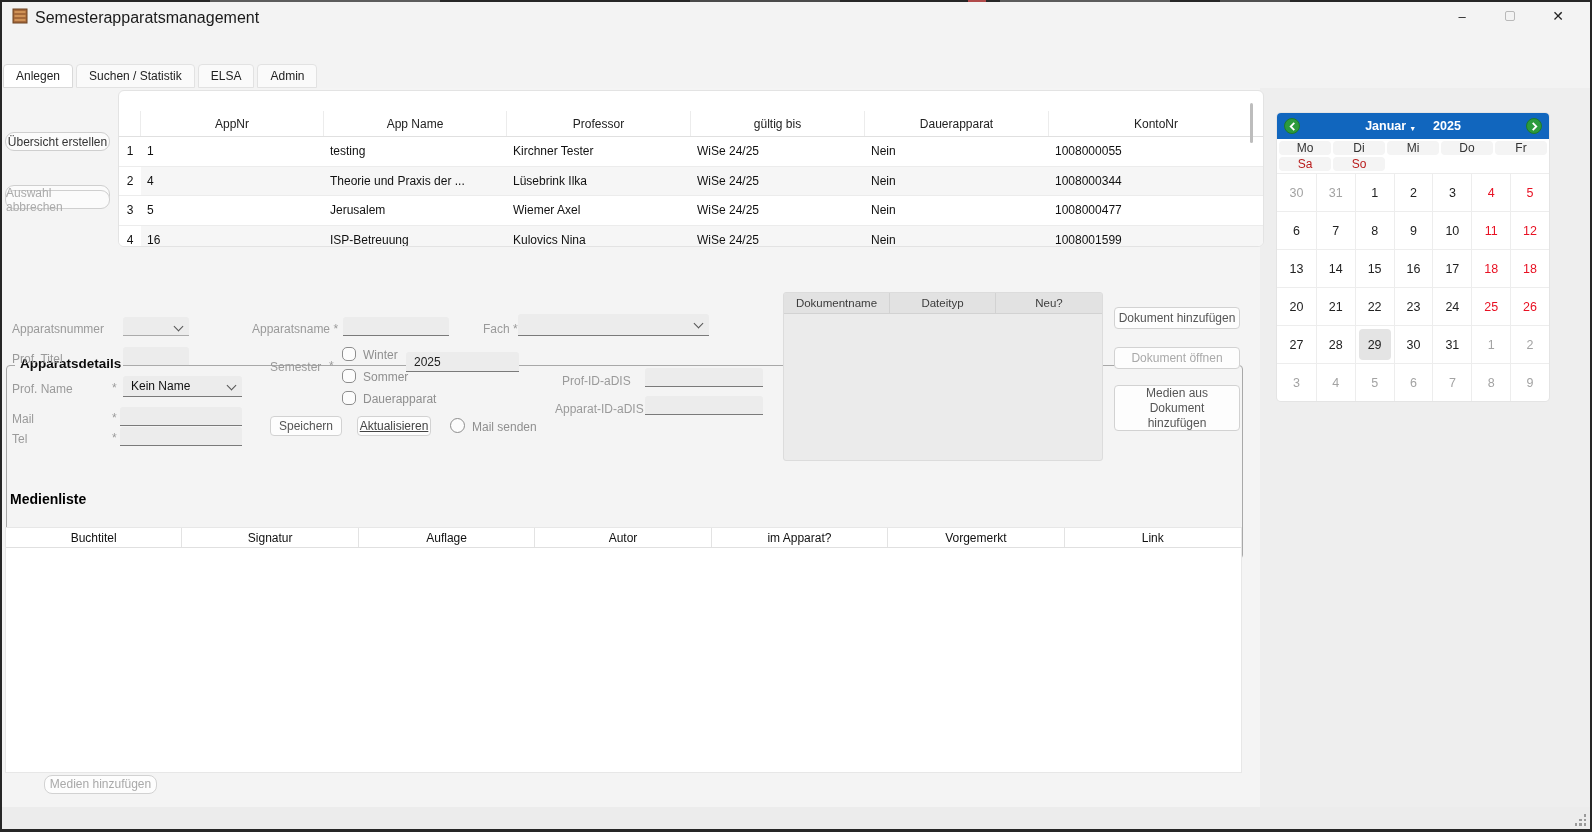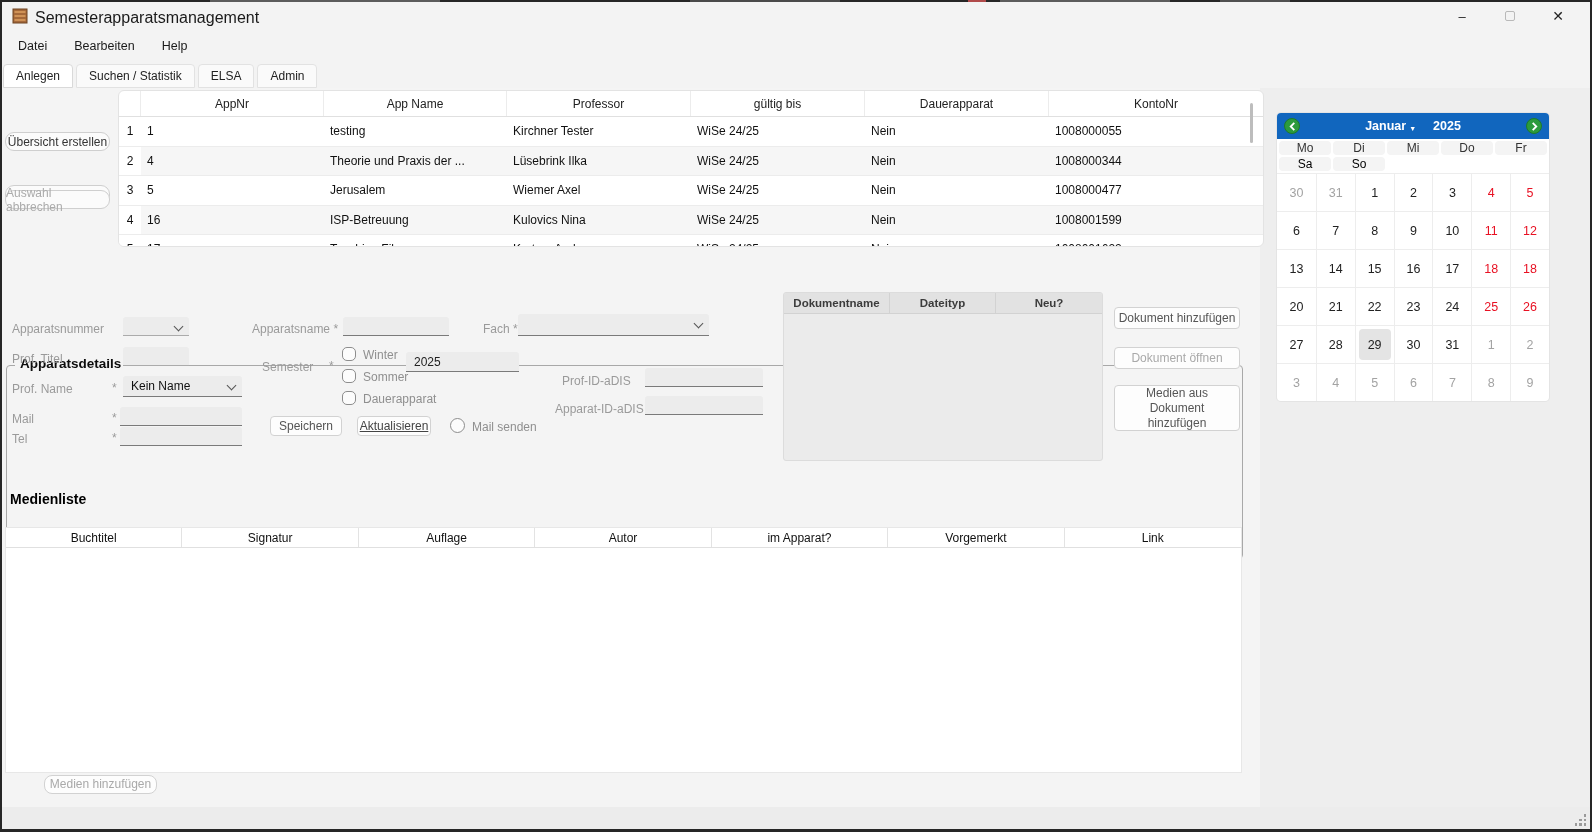--- a/index.html
+++ b/index.html
@@ -35,21 +35,21 @@
   .right-strip { position:absolute; left:1258px; top:0; width:330px; height:741px; background:#eeeeee; }
   .footer-strip { position:absolute; left:0; top:719px; width:100%; height:22px; background:#ececec; }
 
   
   .side-btn { position:absolute; left:3px; width:105px; height:19px; background:#fbfbfb; border:1px solid #cfcfcf; border-radius:9px; font-size:12px; color:#333; display:flex; align-items:center; justify-content:center; }
   .side-btn.disabled { color:#ababab; }
 
   
   .app-table { position:absolute; left:116px; top:2px; width:1146px; height:157px; background:#ffffff; border:1px solid #e3e3e3; border-radius:6px; overflow:hidden; }
   .atr { display:grid; grid-template-columns:22px 183px 183px 184px 174px 184px 1fr; }
-  .app-thead { height:26px; border-bottom:1px solid #e0e0e0; }
+  .app-thead { height:26px; border-bottom:1px solid #e0e0e0;margin-top:20px; }
   .app-thead .th { display:flex; align-items:center; justify-content:center; font-size:12px; color:#222; border-right:1px solid #ececec; }
   .app-thead .th:last-child { border-right:none; }
   .tr { height:29.5px; border-bottom:1px solid #ececec; }
   .tr.alt .td { background:#f6f6f6; }
   .td { font-size:12px; display:flex; align-items:center; padding-left:6px; color:#111; }
   .td.rownum { justify-content:center; padding-left:0; background:#ffffff !important; }
   .app-scroll { position:absolute; left:1248px; top:15px; width:3px; height:40px; background:#bdbdbd; border-radius:2px; }
 
   
   .groupbox { position:absolute; left:4px; top:277px; width:1237px; height:194px; border:1px solid #a8a8a8; border-radius:4px; }
@@ -64,41 +64,41 @@
   .radio { position:absolute; width:14px; height:14px; border:1px solid #8d8d8d; border-radius:5px; background:#fcfcfc; }
   .circ { position:absolute; width:15px; height:15px; border:1px solid #8d8d8d; border-radius:50%; background:#fcfcfc; }
   .olabel { position:absolute; font-size:12px; color:#9a9a9a; }
 
   .btn { position:absolute; background:#fdfdfd; border:1px solid #d2d2d2; border-radius:4px; font-size:12px; color:#555; display:flex; align-items:center; justify-content:center; text-align:center; line-height:1.25; }
   .btn.dis { color:#a9a9a9; }
 
   
   .doc-table { position:absolute; left:781px; top:288px; width:320px; height:169px; background:#ebebeb; border:1px solid #dcdcdc; border-radius:3px; overflow:hidden; }
   .doc-head { display:grid; grid-template-columns:1fr 1fr 1fr; height:21px; background:#e2e2e2; border-bottom:1px solid #d2d2d2; }
-  .doc-head div { display:flex; align-items:center; justify-content:center; font-size:11.5px; color:#3c3c3c; border-right:1px solid #d2d2d2;font-weight:bold; }
+  .doc-head div { display:flex; align-items:center; justify-content:center; font-size:11.5px; color:#3c3c3c; border-right:1px solid #d2d2d2; }
   .doc-head div:last-child { border-right:none; }
 
   
   .medien-title { position:absolute; left:8px; top:403px; font-size:14px; font-weight:bold; color:#000; }
   .media-table { position:absolute; left:3px; top:439px; width:1237px; height:246px; background:#ffffff; border:1px solid #e7e7e7; }
   .media-head { display:grid; grid-template-columns:repeat(7,1fr); height:20px; border-bottom:1px solid #e0e0e0; }
   .media-head div { display:flex; align-items:center; justify-content:center; font-size:12px; color:#111; border-right:1px solid #e3e3e3; }
   .media-head div:last-child { border-right:none; }
 
   
   .calendar { position:absolute; left:1275px; top:25px; width:272px; height:288px; background:#ffffff; border-radius:4px; box-shadow:0 0 0 1px #e4e4e4; overflow:hidden; }
   .cal-head { position:relative; height:26px; background:#1166be; display:flex; align-items:center; justify-content:center; }
   .cal-title { color:#ffffff; font-weight:bold; font-size:12.5px; display:flex; gap:10px; }
   .cal-caret { font-size:7px; position:relative; top:6px; left:-7px; color:#fff; }
   .cal-nav { position:absolute; top:5px; width:16px; height:16px; border-radius:50%; background:#2c9b3c; border:1px solid #1d7a2b; display:flex; align-items:center; justify-content:center; }
   .cal-nav svg { display:block; }
   .nav-prev { left:7px; } .nav-next { right:7px; }
   .cal-dows { display:grid; grid-template-columns:repeat(5,1fr); height:34px; padding:2px; gap:2px; }
   .cal-dow { background:#f4f4f4; border-radius:4px; display:flex; align-items:center; justify-content:center; font-size:12px; color:#333; }
-  .cal-dow.red { color:#000000;text-align:right; }
+  .cal-dow.red { color:#b91c1c;text-align:right; }
   .cal-grid { display:grid; grid-template-columns:repeat(7,1fr); grid-auto-rows:38px; }
   .cal-day { border-top:1px solid #ededed; border-left:1px solid #ededed; display:flex; align-items:center; justify-content:center; font-size:12.5px; color:#222; position:relative; }
   .cal-grid .cal-day:nth-child(7n+1) { border-left:none; }
   .cal-day.muted { color:#a3a3a3; }
   .cal-day.weekend { color:#e81123; }
   .cal-day.today::before { content:""; position:absolute; inset:3px; background:#e4e4e4; border-radius:4px; z-index:0; }
   .cal-day span { position:relative; z-index:1; }
 
   
   .grip { position:absolute; right:4px; bottom:3px; width:12px; height:12px; }
@@ -123,25 +123,20 @@
       <rect x="2.5" y="11" width="11" height="2" fill="#cf9257"></rect>
     </svg>
     <span class="win-title">Semesterapparatsmanagement</span>
     <div class="win-btn wb-min">–</div>
     <div class="win-btn wb-max">
         <span class="sq"></span>
       </div>
     <div class="win-btn wb-close">✕</div>
   </div>
 
-  <div class="menubar">
-      <div class="menu-item">Datei</div>
-      <div class="menu-item">Bearbeiten</div>
-      <div class="menu-item">Help</div>
-    </div>
 
   <div class="tabbar">
       <div class="tab active">Anlegen</div>
       <div class="tab">Suchen / Statistik</div>
       <div class="tab">ELSA</div>
       <div class="tab">Admin</div>
     </div>
 
   <div class="content">
     <div class="right-strip"></div>
@@ -231,21 +226,21 @@
     <div class="req" style="left:110px;top:323px;">*</div>
     <div class="ufield" style="left:118px;top:319px;width:122px;height:19px;"></div>
 
     <div class="flabel" style="left:10px;top:344px;">Tel</div>
     <div class="req" style="left:110px;top:343px;">*</div>
     <div class="ufield" style="left:118px;top:339px;width:122px;height:19px;"></div>
 
     <div class="flabel" style="left:250px;top:234px;">Apparatsname *</div>
     <div class="ufield" style="left:341px;top:229px;width:106px;height:19px;"></div>
 
-    <div class="flabel" style="left:260px;top:272px;">Semester</div>
+    <div class="flabel" style="left:268px;top:272px;">Semester</div>
     <div class="req" style="left:327px;top:271px;">*</div>
     <div class="radio" style="left:340px;top:259px;"></div>
     <div class="olabel" style="left:361px;top:260px;color:#8f8f8f;">Winter</div>
     <div class="radio" style="left:340px;top:281px;"></div>
     <div class="olabel" style="left:361px;top:282px;color:#8f8f8f;">Sommer</div>
     <div class="radio" style="left:340px;top:303px;"></div>
     <div class="olabel" style="left:361px;top:304px;color:#8f8f8f;">Dauerapparat</div>
     <div class="ufield" style="left:404px;top:264px;width:113px;height:20px;color:#222;">2025</div>
 
     <div class="flabel" style="left:481px;top:234px;">Fach *</div>

